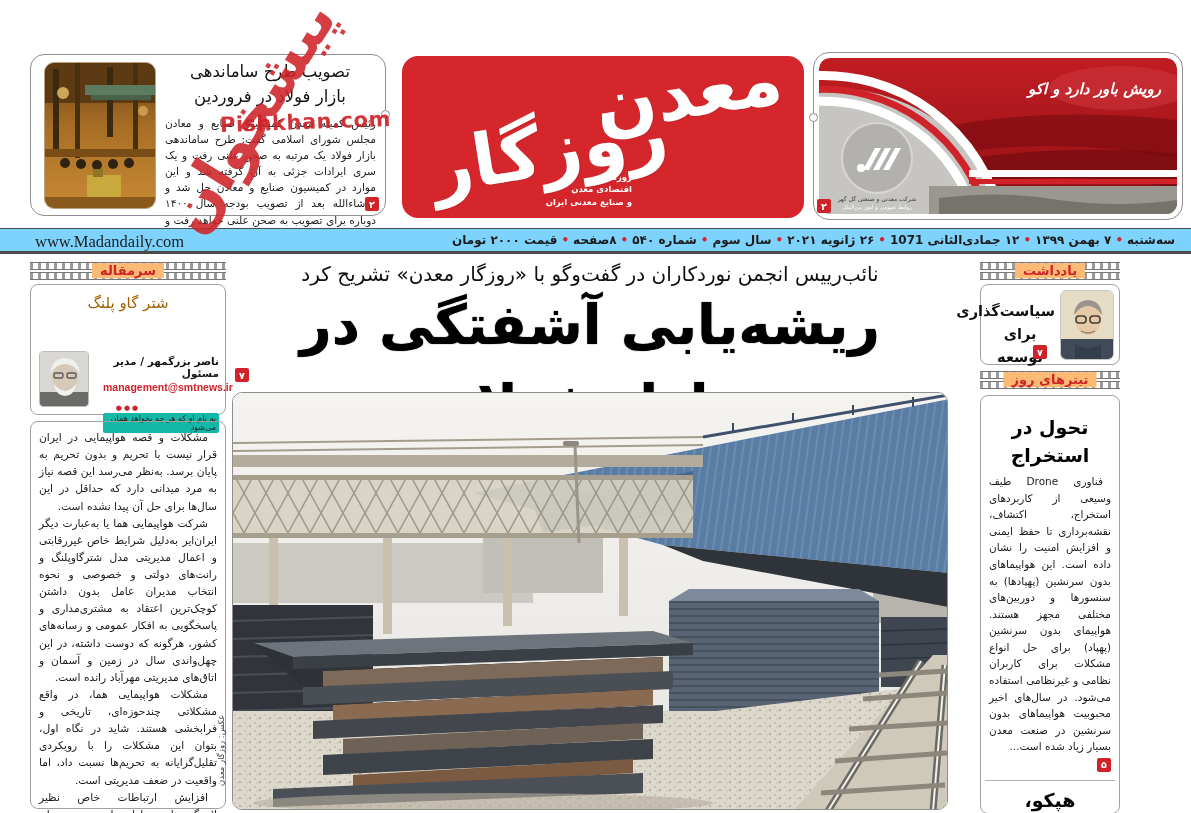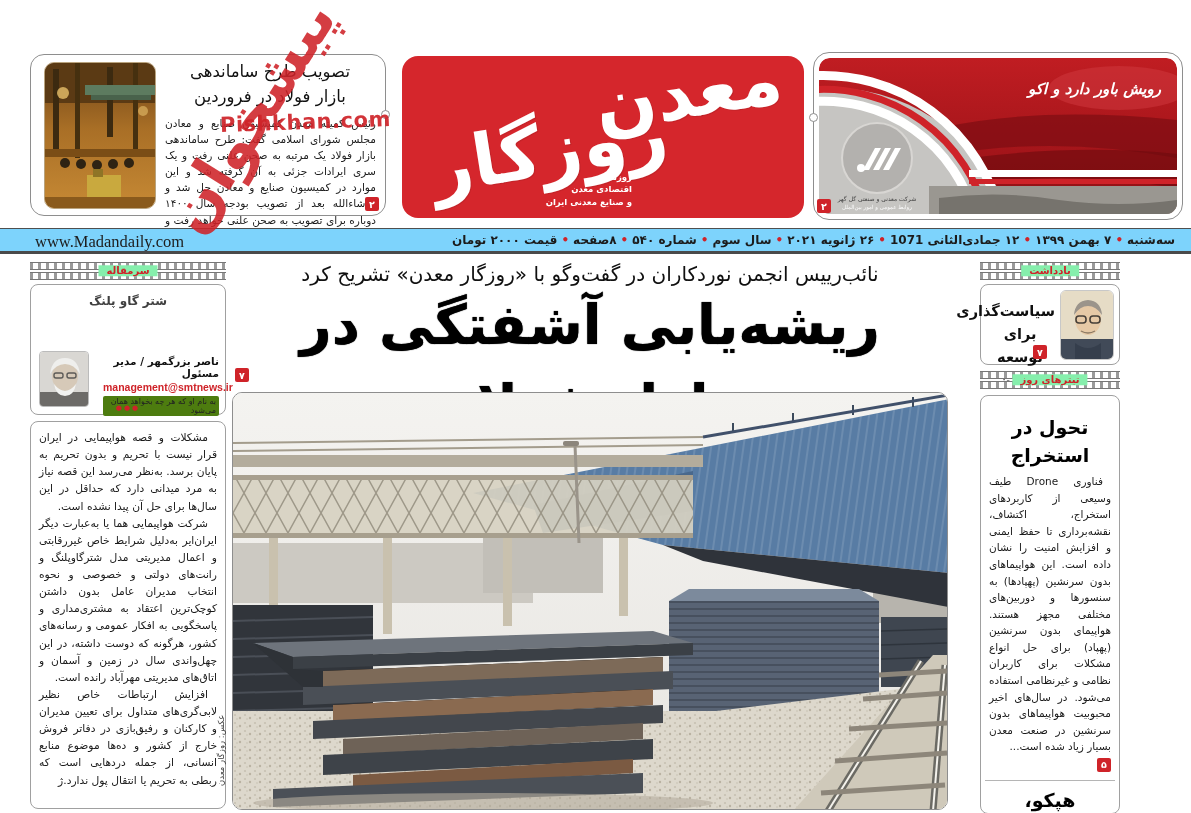--- a/index.html
+++ b/index.html
@@ -38,32 +38,32 @@
   .site-url { position:absolute; left:35px; top:3px; font-family:"Liberation Serif", serif; font-size:16.5px; color:#1d1d1d; }
   .dateline { position:absolute; right:16px; top:4px; direction:rtl; display:flex; font-size:12px; font-weight:bold; color:#1b1b1b; }
   .dl-item + .dl-item::before { content:"•"; color:#cf2329; padding:0 4px; font-size:12px; }
 
   
   .strip { position:relative; height:18px; }
   .strip::before, .strip::after { content:""; position:absolute; left:0; right:0; height:6px;
       background:repeating-linear-gradient(90deg,#9a9a9a 0 3px, #fff 3px 8px);
       border-top:1px solid #777; border-bottom:1px solid #777; }
   .strip::before { top:0; } .strip::after { bottom:0; }
-  .strip .strip-label { position:absolute; top:50%; left:50%; transform:translate(-50%,-52%); background:#86efac; padding:0 8px; color:#cf2329; font-size:10px; font-weight:bold; white-space:nowrap; z-index:2; }
+  .strip .strip-label { position:absolute; top:50%; left:50%; transform:translate(-50%,-52%); background:#fdba74; padding:0 8px; color:#cf2329; font-size:13px; font-weight:bold; white-space:nowrap; z-index:2; }
 
   
   .ed-col { position:absolute; left:30px; top:262px; width:196px; }
   .ed-head-box { position:relative; margin-top:4px; border:1px solid #a0a0a0; border-radius:8px; height:131px; padding-top:7px; }
-  .ed-title { text-align:center; direction:rtl; font-weight:bold; font-size:12px; line-height:1.55; color:#404040; }
+  .ed-title { text-align:center; direction:rtl; font-weight:normal; font-size:15px; line-height:1.55; color:#a16207; }
   .ed-author { position:absolute; left:6px; right:6px; top:66px; height:58px; }
   .ed-ava { position:absolute; left:2px; top:0; width:50px; height:56px; border-radius:4px; overflow:hidden; border:1px solid #bbb; }
   .ed-meta { position:absolute; left:66px; right:0; top:4px; direction:rtl; text-align:right; }
   .ed-name { font-size:10.5px; font-weight:bold; color:#111; }
   .ed-mail { font-family:"Liberation Sans", sans-serif; font-size:10.5px; font-weight:bold; color:#cf2329; direction:ltr; text-align:right; margin-top:2px; }
-  .ed-motto { display:inline-block; margin-top:3px; font-size:8px; color:#222; background:#4d7c0f; padding:1px 3px; border-radius:2px; }
+  .ed-motto { display:inline-block; margin-top:20px; font-size:8px; color:#222; background:#14b8a6; padding:1px 3px; border-radius:2px; }
   .ed-dots { position:absolute; bottom:2px; left:0; right:0; text-align:center; color:#cf2329; font-size:7px; letter-spacing:2px; }
   .ed-body-box { position:relative; margin-top:6px; border:1px solid #a0a0a0; border-radius:8px; height:388px; padding:7px 8px 6px 8px; direction:rtl; }
   .ed-body-box p { font-size:10.7px; line-height:1.6; text-align:justify; color:#1a1a1a; text-indent:9px; }
 
   
   .kicker { position:absolute; left:232px; top:262px; width:716px; text-align:center; direction:rtl; font-weight:normal; font-size:20px; color:#101010; }
   .headline { position:absolute; left:232px; top:286px; width:716px; text-align:center; direction:rtl; font-weight:bold; font-size:55px; line-height:1.45; color:#000; letter-spacing:-1px; text-shadow:0 0 1px #000; }
   .lead-badge { left:235px; top:368px; }
   .main-photo { position:absolute; left:232px; top:392px; width:716px; height:418px; border:1px solid #8e8e8e; border-radius:10px; overflow:hidden; }
   .photo-credit { position:absolute; left:216px; top:700px; width:14px; height:100px; writing-mode:vertical-rl; transform:rotate(180deg); font-size:8.5px; color:#3a3a3a; direction:rtl; text-align:center; }
@@ -217,20 +217,21 @@
           <div class="ed-name">ناصر بزرگمهر / مدیر مسئول</div>
           <div class="ed-mail">management@smtnews.ir</div>
           <span class="ed-motto">به نام او که هر چه بخواهد همان می‌شود</span>
         </div>
       </div>
       <div class="ed-dots">●●●</div>
     </div>
     <div class="ed-body-box">
       <p>مشکلات و قصه هواپیمایی در ایران قرار نیست با تحریم و بدون تحریم به پایان برسد. به‌نظر می‌رسد این قصه نیاز به مرد میدانی دارد که حداقل در این سال‌ها برای حل آن پیدا نشده است.</p>
       <p>شرکت هواپیمایی هما یا به‌عبارت دیگر ایران‌ایر به‌دلیل شرایط خاص غیررقابتی و اعمال مدیریتی مدل شترگاوپلنگ و رانت‌های دولتی و خصوصی و نحوه انتخاب مدیران عامل بدون داشتن کوچک‌ترین اعتقاد به مشتری‌مداری و پاسخگویی به افکار عمومی و رسانه‌های کشور، هرگونه که دوست داشته، در این چهل‌واندی سال در زمین و آسمان و اتاق‌های مدیریتی مهرآباد رانده است.</p>
+      <p>مشکلات هواپیمایی هما، در واقع مشکلاتی چندحوزه‌ای، تاریخی و فرابخشی هستند. شاید در نگاه اول، بتوان این مشکلات را با رویکردی تقلیل‌گرایانه به تحریم‌ها نسبت داد، اما واقعیت در ضعف مدیریتی است.</p>
       <p>افزایش ارتباطات خاص نظیر لابی‌گری‌های متداول برای تعیین مدیران و کارکنان و رفیق‌بازی در دفاتر فروش خارج از کشور و ده‌ها موضوع منابع انسانی، از جمله دردهایی است که ربطی به تحریم یا انتقال پول ندارد.ژ</p>
 
     </div>
   </div>
 
   <div class="kicker">نائب‌رییس انجمن نوردکاران در گفت‌وگو با «روزگار معدن» تشریح کرد</div>
   <div class="headline">ریشه‌یابی آشفتگی در بازار فولاد</div>
   <div class="badge lead-badge">۷</div>
 
   <div class="main-photo">

